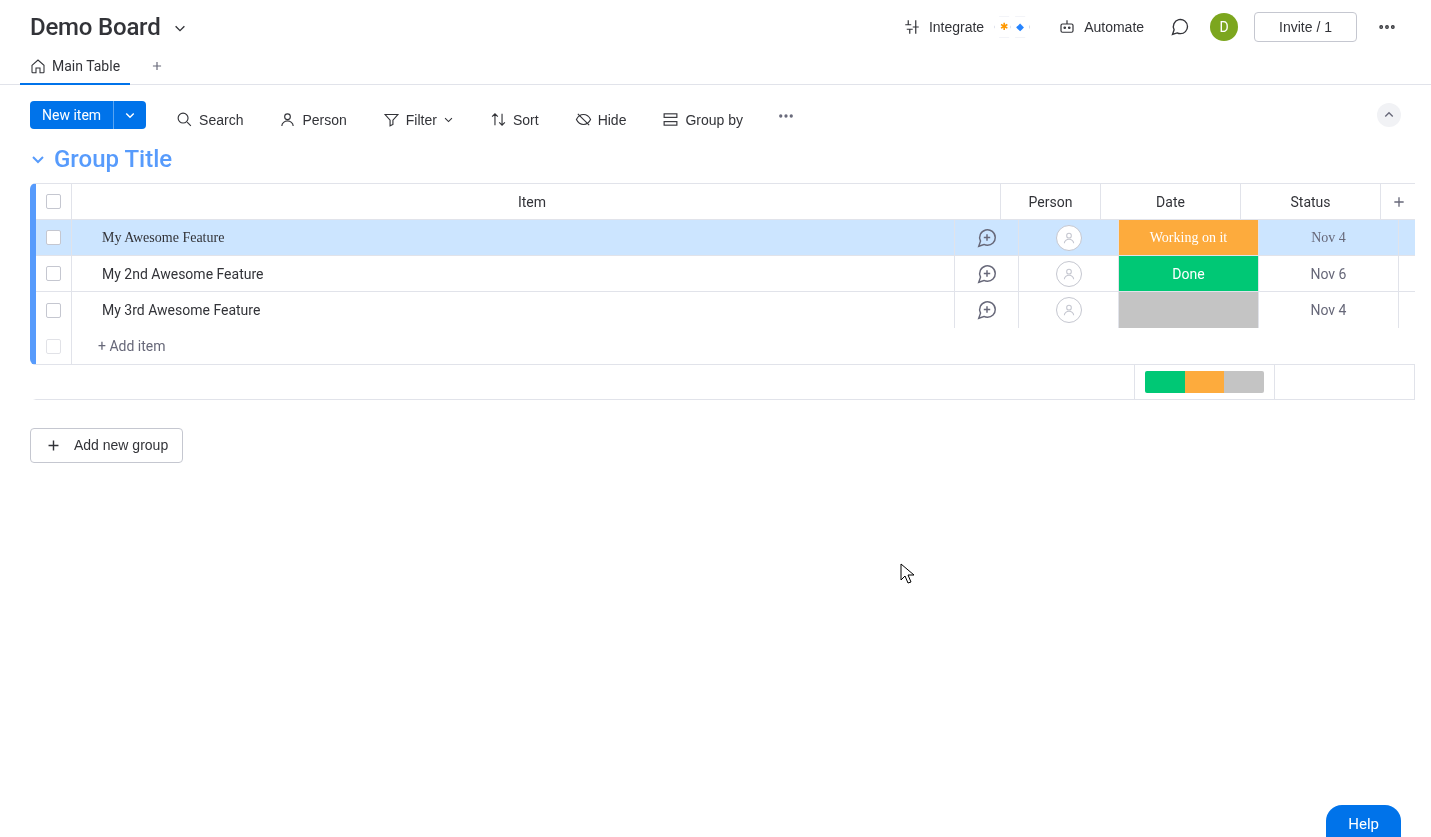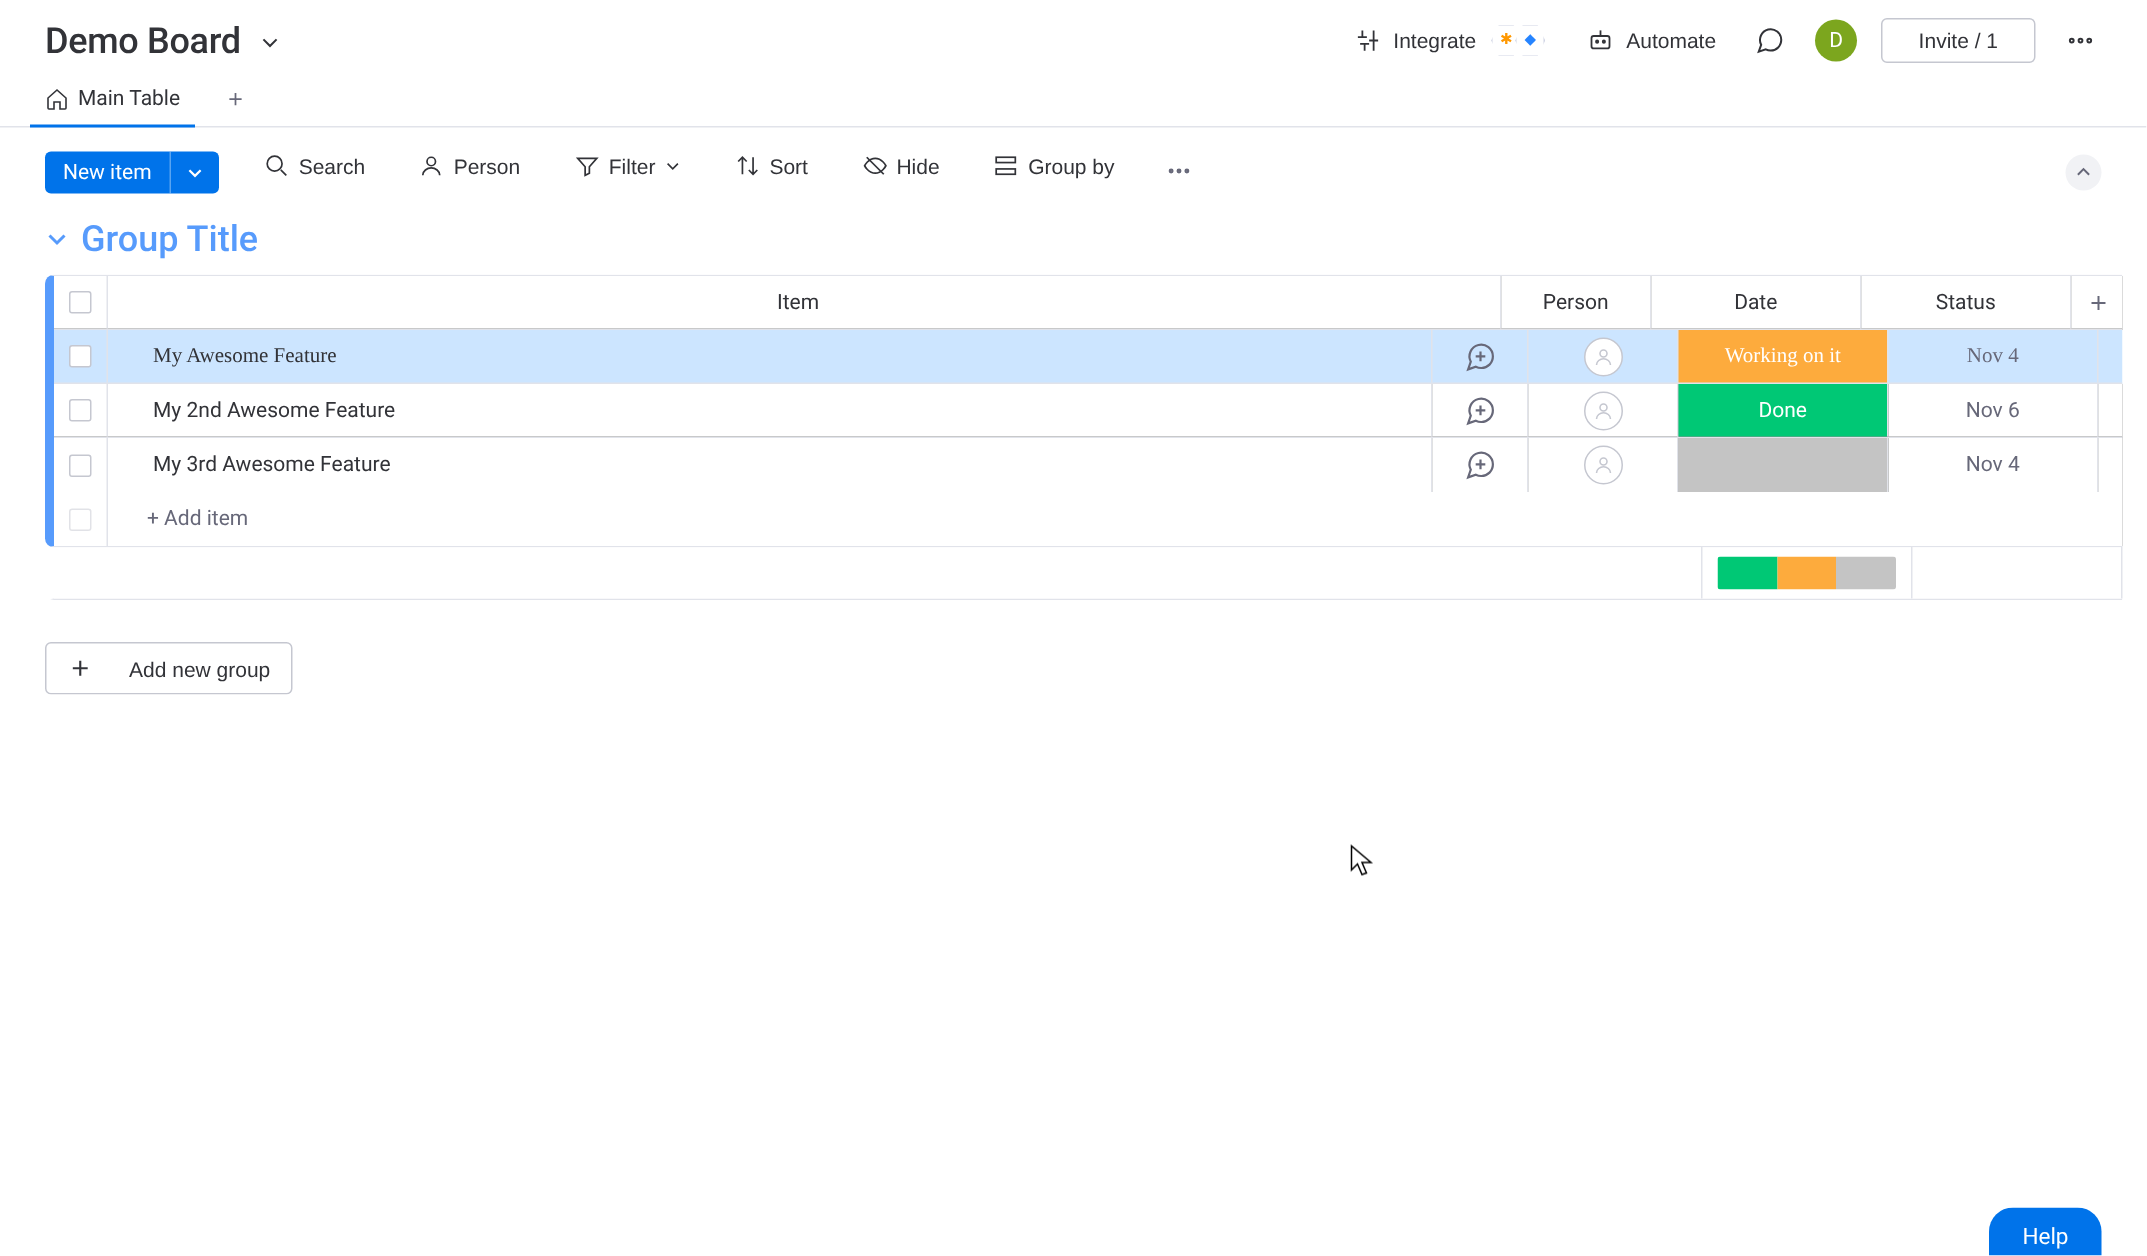--- a/index.html
+++ b/index.html
@@ -86,21 +86,21 @@
   }
   .tab-add {
     color:#676879;padding-bottom:10px;display:inline-flex;align-items:center;
   }
 
   
   .toolbar {
     display:flex;align-items:center;justify-content:space-between;
     padding: 16px 30px;
   }
-  .toolbar-left{display:flex;align-items:flex-start;gap:24px;}
+  .toolbar-left{display:flex;align-items:flex-end;gap:24px;}
   .new-item-btn{
     display:inline-flex;align-items:stretch;
     background:#0073ea;color:#fff;border-radius:4px;overflow:hidden;
     font-size:14px;
   }
   .new-item-btn .primary{padding:6px 12px;cursor:pointer;}
   .new-item-btn .split{
     border-left:1px solid rgba(255,255,255,0.35);
     padding:6px 10px;display:flex;align-items:center;cursor:pointer;
   }
@@ -131,21 +131,21 @@
     border-top:1px solid #e1e3ea;
     border-bottom:1px solid #e1e3ea;
     border-radius:6px 0 0 6px;
     overflow:hidden;
   }
   .row{
     display:grid;
     grid-template-columns: 36px 1fr 64px 100px 140px 140px auto;
     border-bottom:1px solid #e1e3ea;
     min-height:36px;
-    background:#404040;
+    background:#ec4899;
   }
   .row:last-child{border-bottom:none;}
   .row.header .cell{font-weight:400;color:#323338;background:#fff;}
   .row.selected{background:#cce5ff;}
   .row.selected .cell{background:transparent;font-family:Liberation Serif, serif;}
   .row.add{color:#676879;}
   .row.add .cell{color:#676879;}
   .row.add .cell.item-name{padding-left:26px;}
 
   .cell{
@@ -191,21 +191,21 @@
     border-right:1px solid #e1e3ea;display:flex;align-items:center;justify-content:center;
   }
   .summary .scell.noborder{border-right:none;border-bottom:none;}
   .summary .hidden{border:none;}
   .status-bar{display:flex;width:86%;height:22px;border-radius:2px;overflow:hidden;}
   .status-bar div{flex:1;}
 
   
   .add-group-row{padding: 28px 0 0 30px;}
   .add-group-btn{
-    display:inline-flex;align-items:center;gap:24px;
+    display:inline-flex;gap:12px;
     border:1px solid #c5c7d0;border-radius:4px;
     padding:8px 14px;font-size:14px;color:#323338;background:#fff;cursor:pointer;
   }
 
   
   .help-pill{
     position:fixed;right:30px;bottom:0;
     background:#0073ea;color:#fff;
     padding:10px 22px 4px 22px;
     border-radius:16px 16px 0 0;font-size:15px;cursor:pointer;

